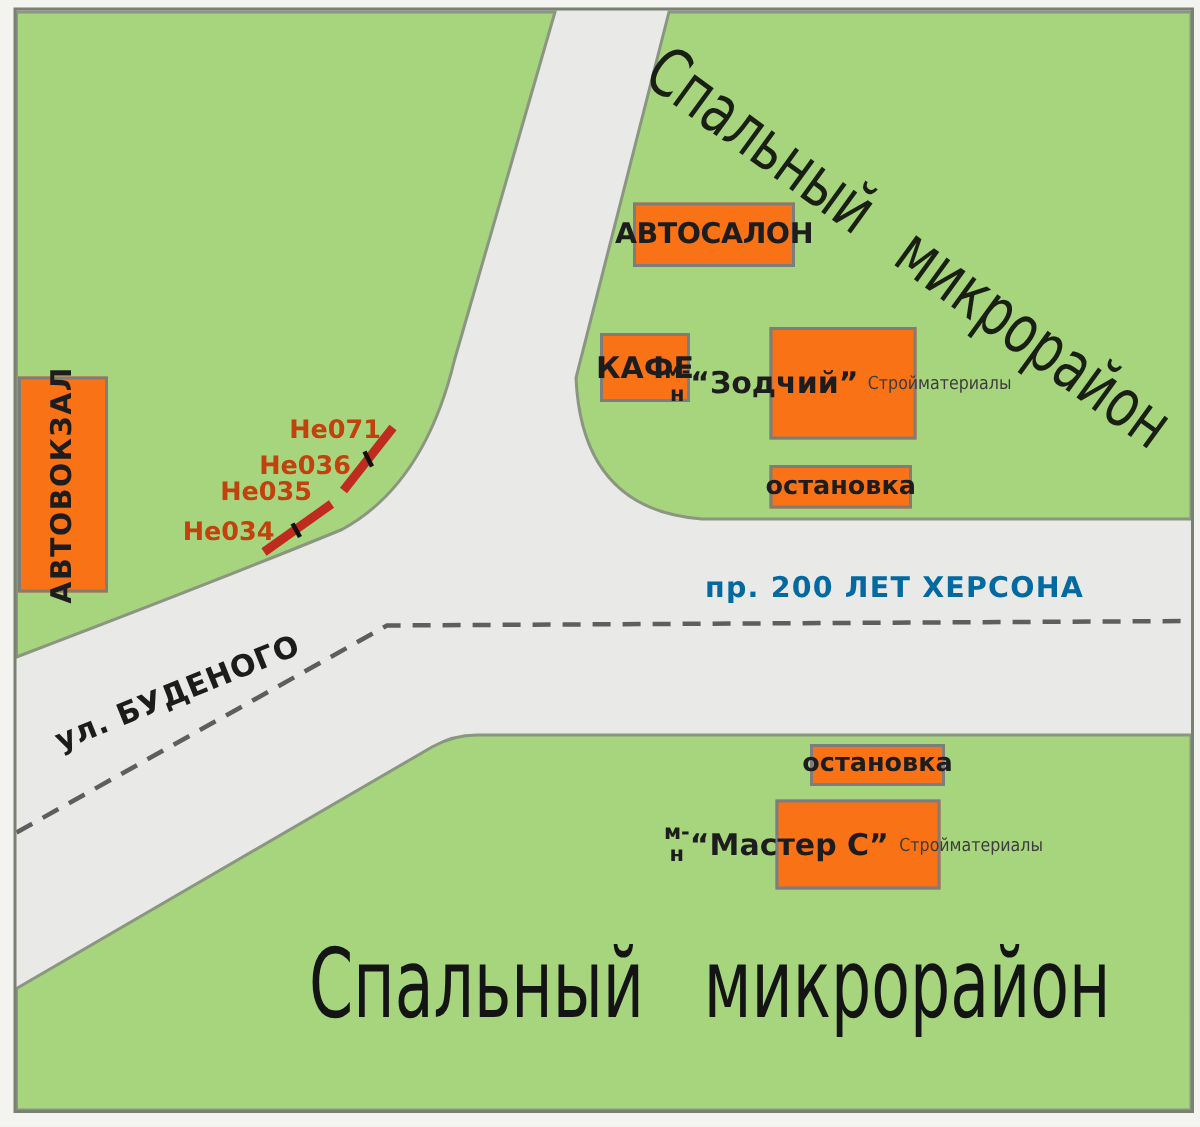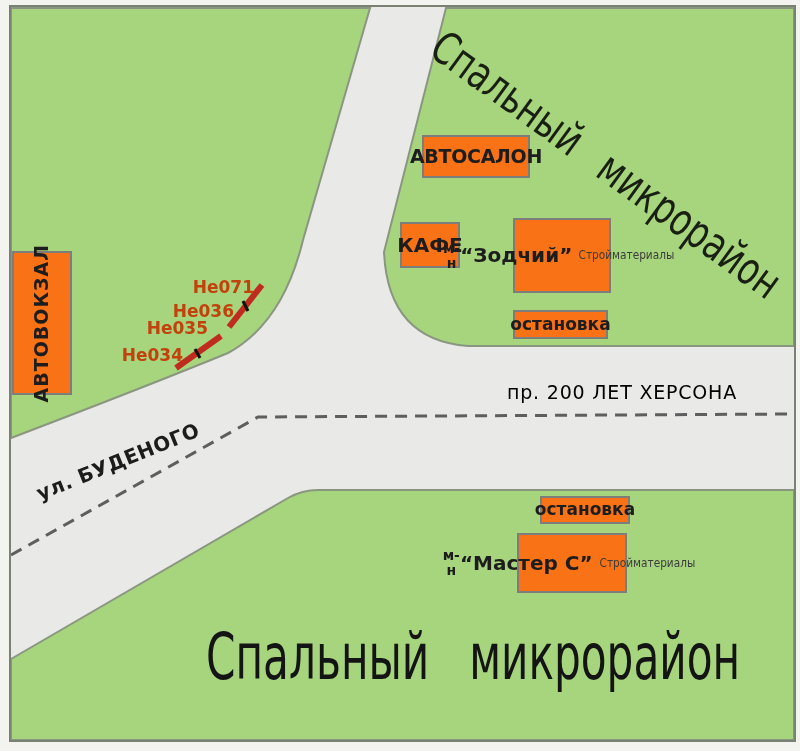--- a/index.html
+++ b/index.html
@@ -35,21 +35,21 @@
   
   .lbl { position:absolute; color:#161616; white-space:nowrap; }
   .t-district-top {
     left:452px; top:20px; font-size:45px; color:#1a1f14; word-spacing:26px;
     transform:rotate(36deg) scaleX(0.74); transform-origin:left top;
   }
   .t-district-bottom {
     left:206px; top:620px; font-size:64px; color:#141414; word-spacing:40px;
     transform:scaleX(0.66); transform-origin:left top;
   }
-  .t-avenue { left:470px; top:381px; font-weight:normal; font-size:19px; letter-spacing:0.8px; color:#000000;margin-left:37px; }
+  .t-avenue { left:470px; top:381px; font-weight:bold; font-size:19px; letter-spacing:0.8px; color:#0369a1; }
   .t-street {
     left:33px; top:483px; font-weight:bold; font-size:20px; letter-spacing:0.5px; color:#1c1c1c;
     transform:rotate(-22deg); transform-origin:left top;
   }
   .marker-label { position:absolute; font-weight:bold; font-size:17px; color:#c2410c; }
   .m-he071 { right:546px; top:277px; }
   .m-he036 { right:566px; top:301px; }
   .m-he035 { right:592px; top:318px; }
   .m-he034 { right:617px; top:345px;text-align:center; }
 </style>

